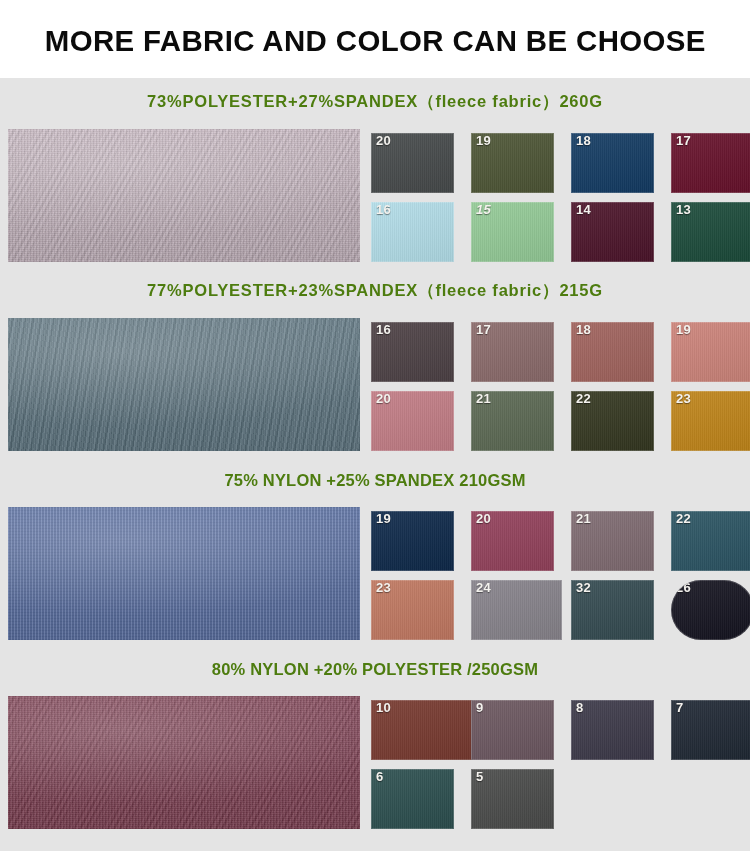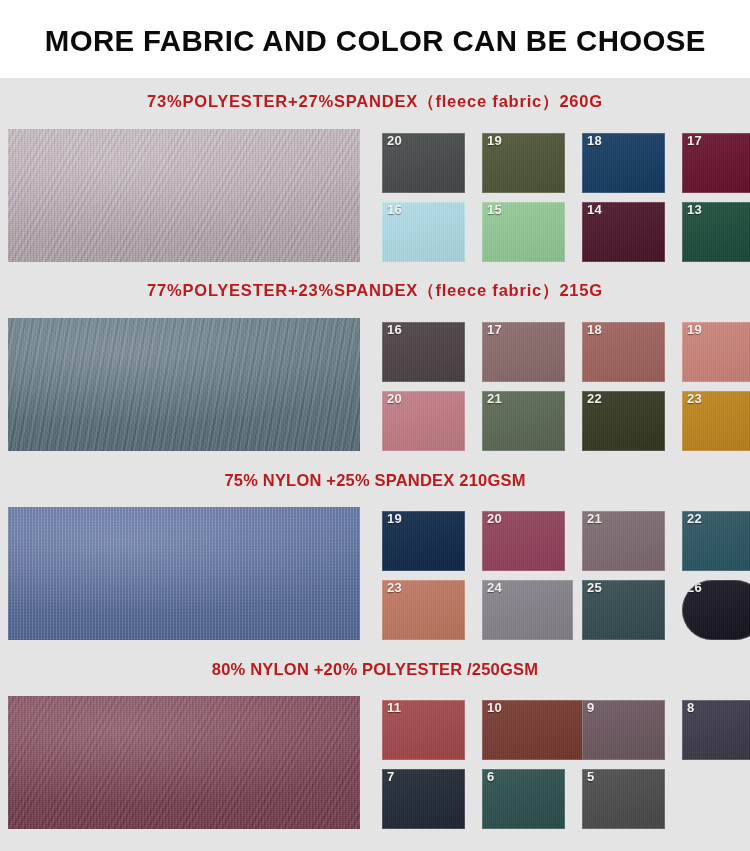--- a/index.html
+++ b/index.html
@@ -53,33 +53,33 @@
   }
   .section-title {
     height: 48px;
     display: flex;
     align-items: center;
     justify-content: center;
     font-family: "Liberation Sans", sans-serif;
     font-weight: 700;
     font-size: 16.5px;
     letter-spacing: 0.8px;
-    color: #b91c1c;
+    color: #4d7c0f;
     white-space: nowrap;
     background: #e4e4e4;
     box-sizing: border-box;
   }
   .section-title.tight { letter-spacing: 0.2px; }
 
   .section-body {
     display: flex;
     height: 141px;
     padding: 0 0 0 8px;
     box-sizing: border-box;
-    gap: 16px;
+    gap: 5px;
   }
 
   
   .fabric-photo {
     position: relative;
     width: 352px;
     height: 133px;
     flex: 0 0 352px;
     margin-top: 3px;
     overflow: hidden;
@@ -240,21 +240,21 @@
   <div class="swatch" style="background: rgb(102, 16, 42);">
     <div class="grain"></div>
     <div class="swatch-no">17</div>
   </div>
 
   <div class="swatch" style="background: rgb(178, 221, 232);">
     <div class="grain"></div>
     <div class="swatch-no">16</div>
   </div>
 
-  <div class="swatch" style="background: rgb(147, 202, 150);">
+  <div class="swatch" style="background: rgb(147, 202, 150); font-style: italic;">
     <div class="grain"></div>
     <div class="swatch-no">15</div>
   </div>
 
   <div class="swatch" style="background: rgb(75, 19, 41);">
     <div class="grain"></div>
     <div class="swatch-no">14</div>
   </div>
 
   <div class="swatch" style="background: rgb(26, 74, 57);">
@@ -349,44 +349,40 @@
     <div class="swatch-no">23</div>
   </div>
 
   <div class="swatch" style="background: rgb(134, 130, 138); padding-left: 8px;">
     <div class="grain"></div>
     <div class="swatch-no">24</div>
   </div>
 
   <div class="swatch" style="background: rgb(51, 74, 80);">
     <div class="grain"></div>
-    <div class="swatch-no">25</div>
+    <div class="swatch-no">32</div>
   </div>
 
   <div class="swatch" style="background: rgb(20, 19, 31); border-radius: 30px;">
     <div class="grain"></div>
     <div class="swatch-no">26</div>
   </div>
 </div>
     </div>
   </div>
 
   <div class="section last">
     <div class="section-title tight">80% NYLON +20% POLYESTER /250GSM</div>
     <div class="section-body">
       <div class="fabric-photo" style="background: rgb(124, 58, 78);">
         <div class="tex weave"></div>
         <div class="sheen"></div>
       </div>
       <div class="swatch-grid">
 
-  <div class="swatch" style="background: rgb(164, 71, 74);">
-    <div class="grain"></div>
-    <div class="swatch-no">11</div>
-  </div>
 
   <div class="swatch" style="background: rgb(118, 56, 46); padding-left: 29px;">
     <div class="grain"></div>
     <div class="swatch-no">10</div>
   </div>
 
   <div class="swatch" style="background: rgb(107, 86, 95);">
     <div class="grain"></div>
     <div class="swatch-no">9</div>
   </div>

